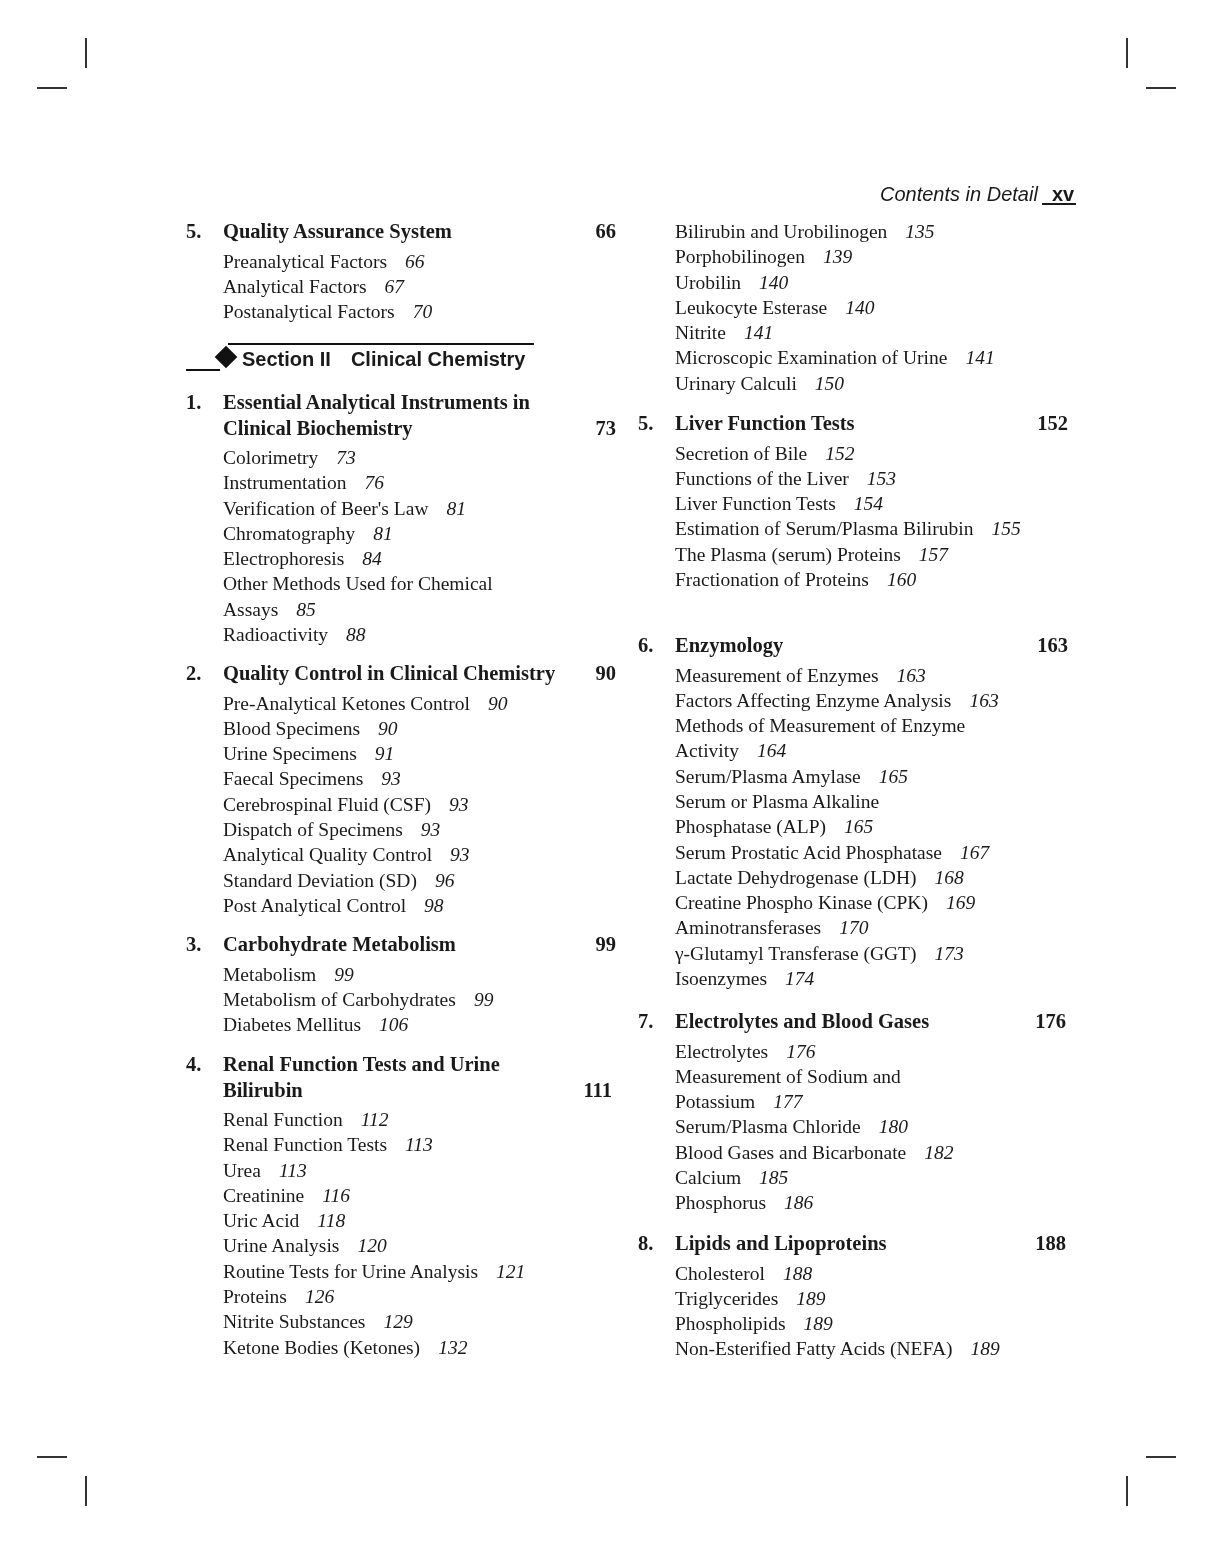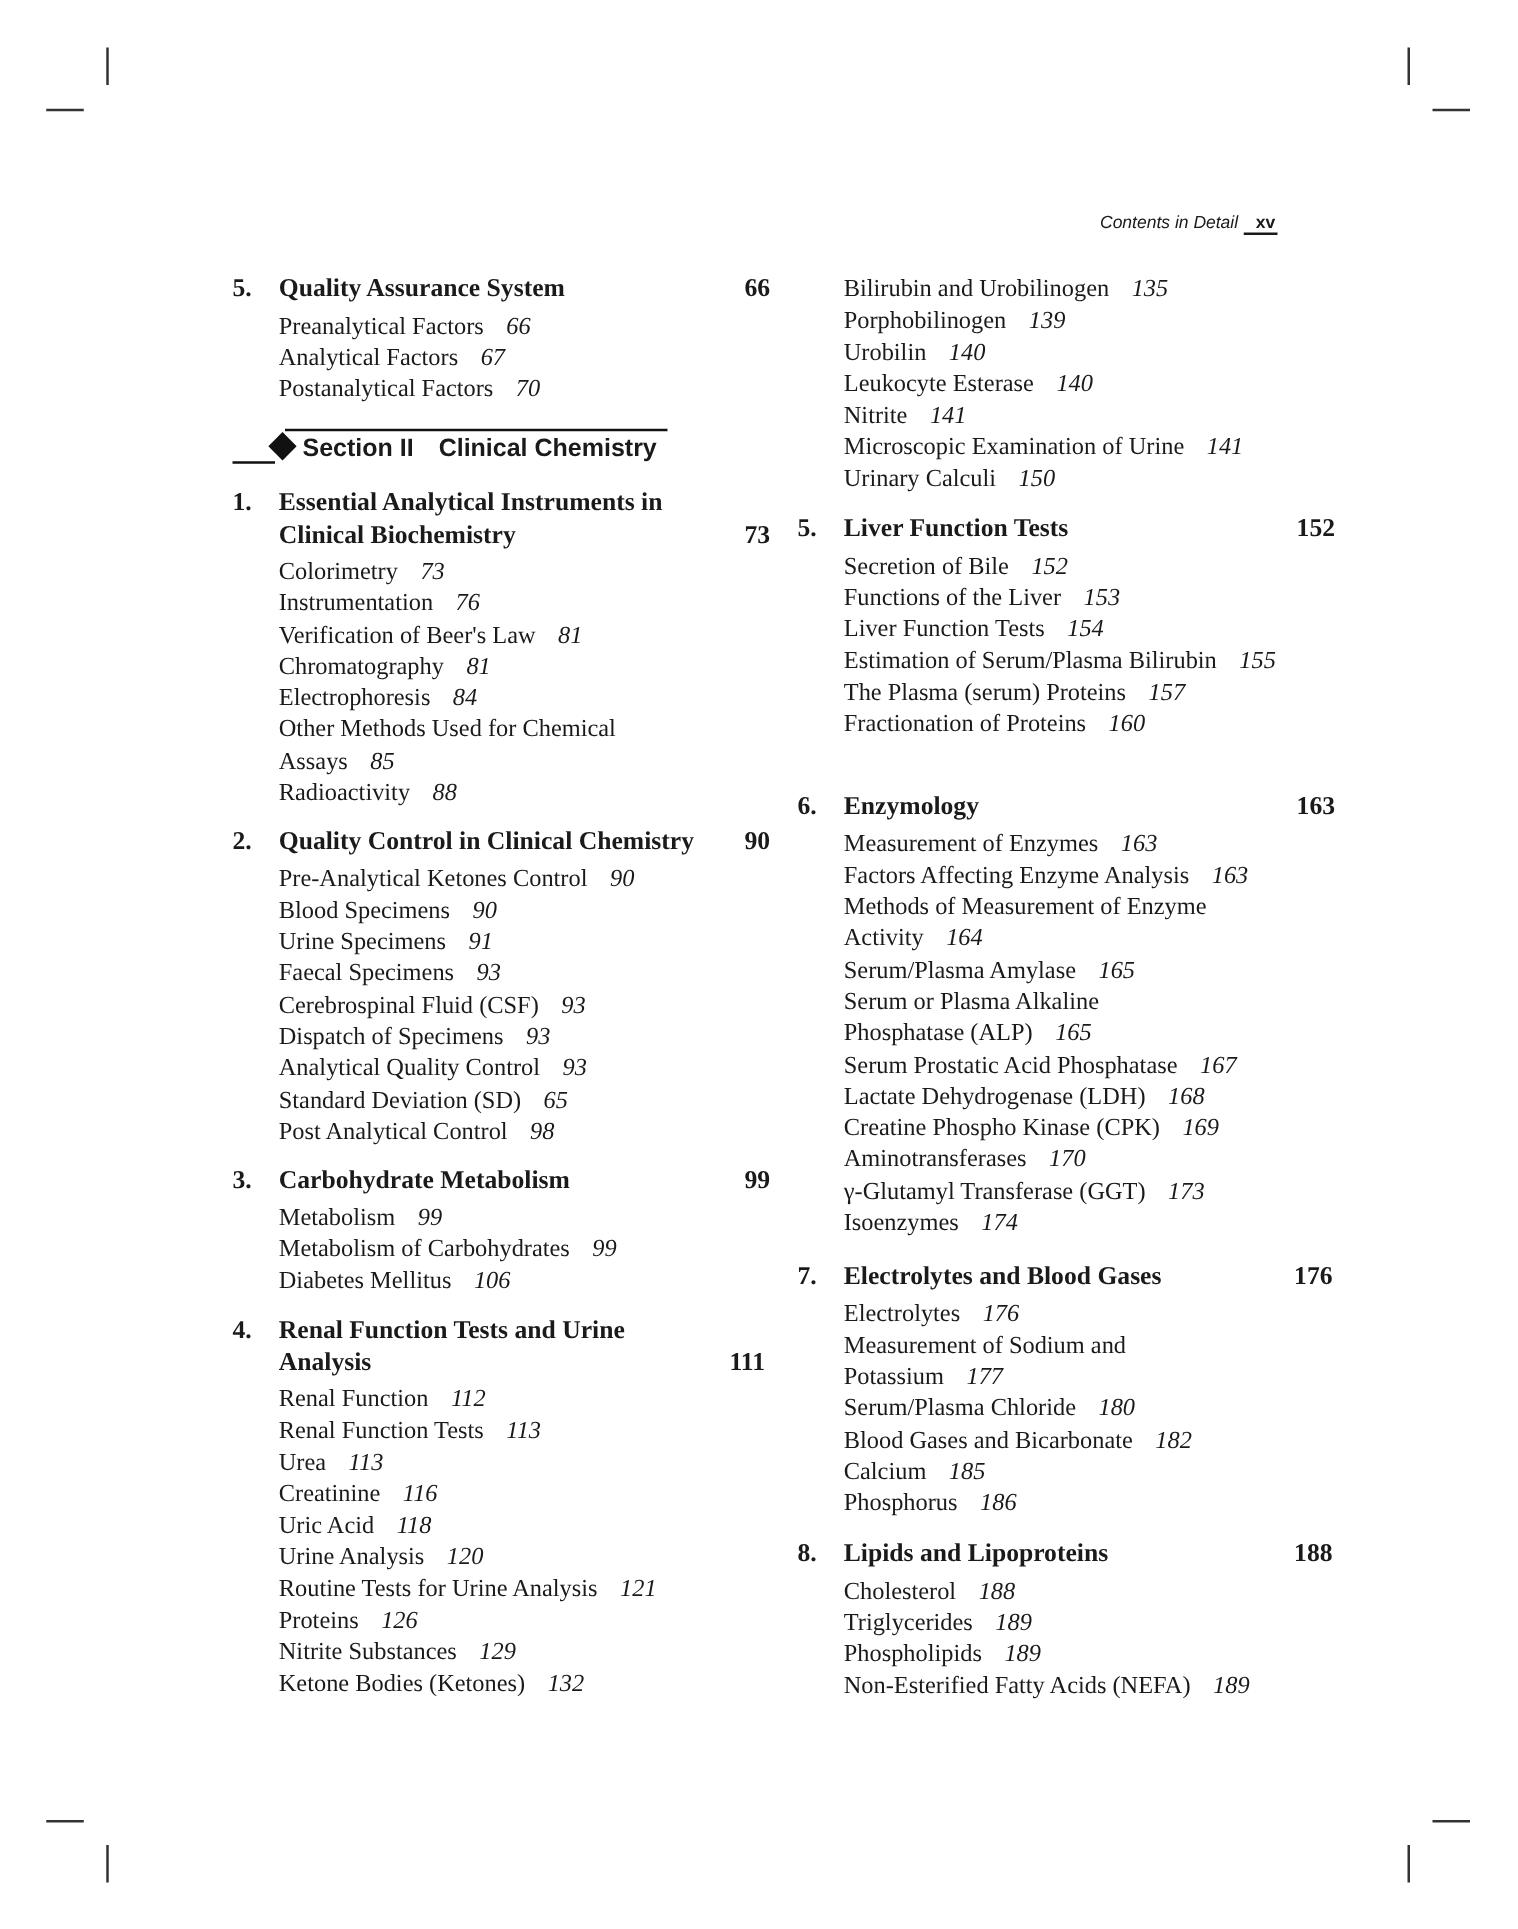--- a/index.html
+++ b/index.html
@@ -3,21 +3,21 @@
 <meta charset="utf-8">
 <style>
   html, body { margin: 0; padding: 0; background: #ffffff; }
   body { width: 1214px; height: 1543px; position: relative; overflow: hidden; color: #1a1a1a; }
   .serif { font-family: "Liberation Serif", "DejaVu Serif", serif; }
   .sans { font-family: "Liberation Sans", "DejaVu Sans", sans-serif; }
   .crop { position: absolute; background: #333; }
   .crop.v { width: 2px; height: 30px; }
   .crop.h { height: 2px; width: 30px; }
 
-  .running-head { position: absolute; top: 168px; left: 880px; font-size: 14px; font-style: italic; }
+  .running-head { position: absolute; top: 183px; left: 880px; font-size: 20px; font-style: italic; }
   .running-head .folio { font-style: normal; font-weight: bold; margin-left: 4px; display: inline-block; border-bottom: 2px solid #1a1a1a; padding: 0 2px 0 10px; line-height: 18px; }
 
   .block { position: absolute; }
   .chapter { position: relative; font-weight: bold; font-size: 20.5px; line-height: 25.5px; }
   .chapter .num { position: absolute; left: 0; top: 0; }
   .chapter .title { display: block; margin-left: 37px; }
   .chapter .page { position: absolute; right: 0; bottom: 0; }
   .entries { margin-left: 37px; margin-top: 4px; }
   .entry { font-size: 19.5px; line-height: 25.3px; white-space: nowrap; }
   .entry .pg { font-style: italic; margin-left: 18px; }
@@ -91,21 +91,21 @@
     <span class="page">90</span>
   </div>
   <div class="entries">
     <div class="entry"><span>Pre-Analytical Ketones Control</span><span class="pg">90</span></div>
     <div class="entry"><span>Blood Specimens</span><span class="pg">90</span></div>
     <div class="entry"><span>Urine Specimens</span><span class="pg">91</span></div>
     <div class="entry"><span>Faecal Specimens</span><span class="pg">93</span></div>
     <div class="entry"><span>Cerebrospinal Fluid (CSF)</span><span class="pg">93</span></div>
     <div class="entry"><span>Dispatch of Specimens</span><span class="pg">93</span></div>
     <div class="entry"><span>Analytical Quality Control</span><span class="pg">93</span></div>
-    <div class="entry"><span>Standard Deviation (SD)</span><span class="pg">65</span></div>
+    <div class="entry"><span>Standard Deviation (SD)</span><span class="pg">96</span></div>
     <div class="entry"><span>Post Analytical Control</span><span class="pg">98</span></div>
   </div>
 </div>
 
 <div class="block serif" style="left:186px;top:932px;width:430px;">
   <div class="chapter">
     <span class="num">3.</span>
     <span class="title">Carbohydrate Metabolism</span>
     <span class="page">99</span>
   </div>
@@ -113,21 +113,21 @@
     <div class="entry"><span>Metabolism</span><span class="pg">99</span></div>
     <div class="entry"><span>Metabolism of Carbohydrates</span><span class="pg">99</span></div>
     <div class="entry"><span>Diabetes Mellitus</span><span class="pg">106</span></div>
   </div>
 </div>
 
 <div class="block serif" style="left:186px;top:1052px;width:426px;">
   <div class="chapter">
     <span class="num">4.</span>
     <span class="title">Renal Function Tests and Urine</span>
-    <span class="title">Analysis</span>
+    <span class="title">Bilirubin</span>
     <span class="page">111</span>
   </div>
   <div class="entries">
     <div class="entry"><span>Renal Function</span><span class="pg">112</span></div>
     <div class="entry"><span>Renal Function Tests</span><span class="pg">113</span></div>
     <div class="entry"><span>Urea</span><span class="pg">113</span></div>
     <div class="entry"><span>Creatinine</span><span class="pg">116</span></div>
     <div class="entry"><span>Uric Acid</span><span class="pg">118</span></div>
     <div class="entry"><span>Urine Analysis</span><span class="pg">120</span></div>
     <div class="entry"><span>Routine Tests for Urine Analysis</span><span class="pg">121</span></div>

